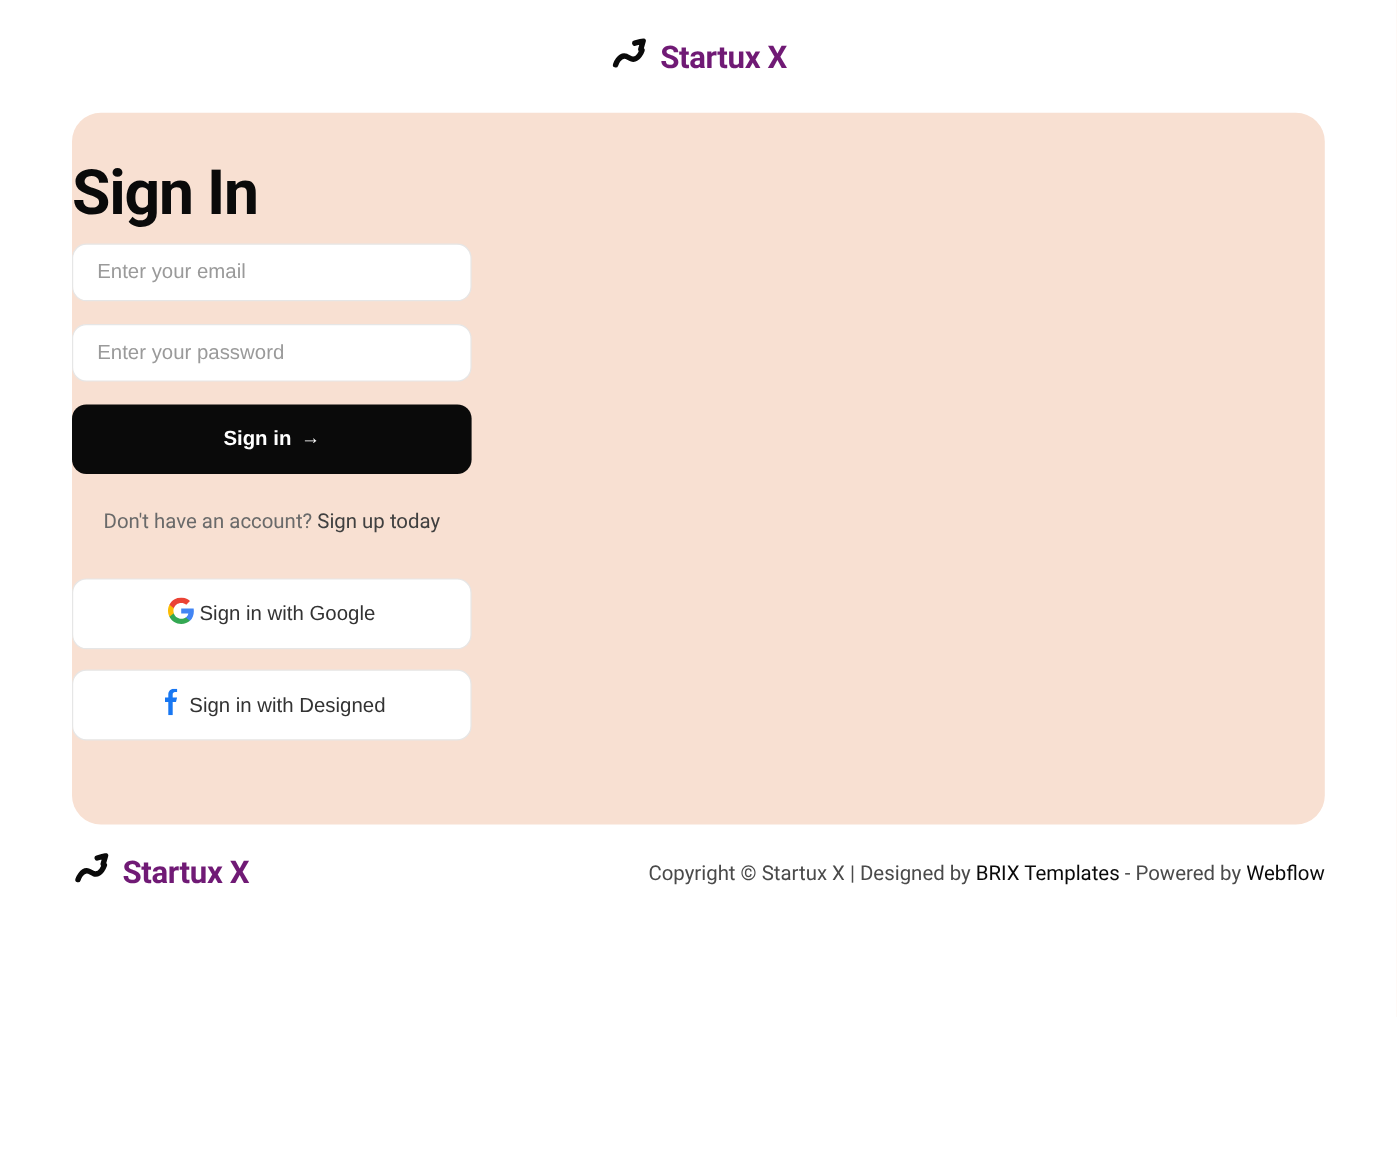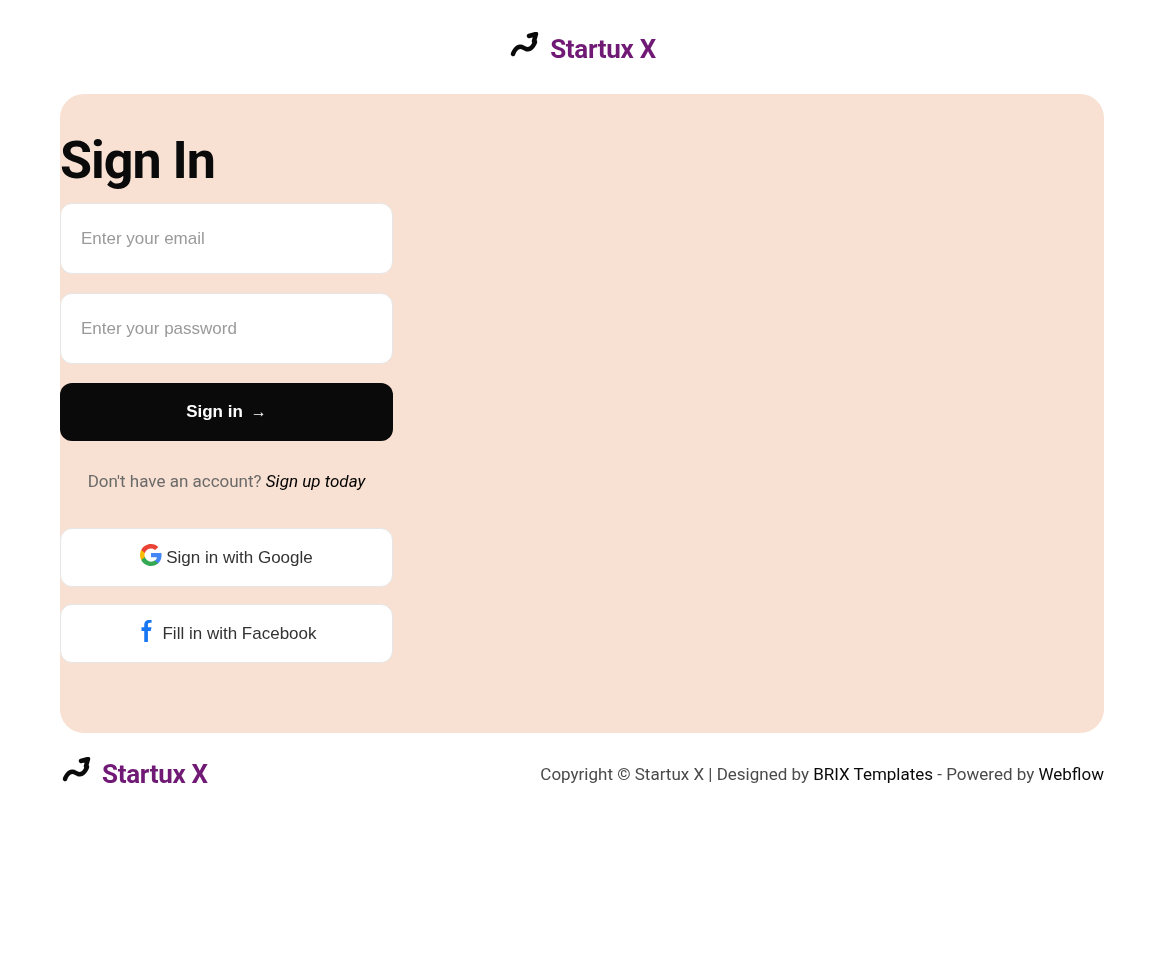--- a/index.html
+++ b/index.html
@@ -51,21 +51,21 @@
       margin-bottom: 28px;
     }
     .form {
       width: 333px;
       display: flex;
       flex-direction: column;
       gap: 19px;
     }
     .input {
       width: 100%;
-      height: 71px;
+      height: 48px;
       border: 1px solid #e6e6e6;
       border-radius: 12px;
       padding: 0 20px;
       font-size: 17px;
       background: #ffffff;
       outline: none;
       color: #333;
     }
     .input::placeholder {
       color: #9a9a9a;
@@ -94,24 +94,23 @@
       font-size: 17px;
       line-height: 1.6;
     }
     .links-row {
       display: block;
     }
     .text-muted {
       color: #6a6a6a;
     }
     .link {
-      color: #000000;
+      color: #404040;
       text-decoration: none;
       cursor: pointer;
-      font-style: italic;
     }
     .btn-social {
       width: 100%;
       height: 59px;
       background: #ffffff;
       border: 1px solid #e6e6e6;
       border-radius: 12px;
       font-size: 17px;
       font-weight: 400;
       color: #333;
@@ -192,21 +191,21 @@
           </svg>
         </span>
         <span>Sign in with Google</span>
       </button>
       <button class="btn-social">
         <span>
           <svg width="22" height="22" viewBox="0 0 24 24">
             <path fill="#1877F2" d="M14 3h3V0h-3c-2.8 0-5 2.2-5 5v3H6v4h3v12h4V12h3l1-4h-4V5c0-1.1.9-2 2-2z"></path>
           </svg>
         </span>
-        <span>Fill in with Facebook</span>
+        <span>Sign in with Designed</span>
       </button>
     </div>
   </div>
 </div>
 
 <div class="footer">
   <div class="footer-logo">
     <span class="logo-icon">
       <svg width="32" height="34" viewBox="0 0 32 34" fill="none">
         <path d="M5 22 C5 22 8 13 14 15 L18 17 C24 19 27 10 27 10" stroke="#0a0a0a" stroke-width="4.5" stroke-linecap="round" fill="none"></path>

